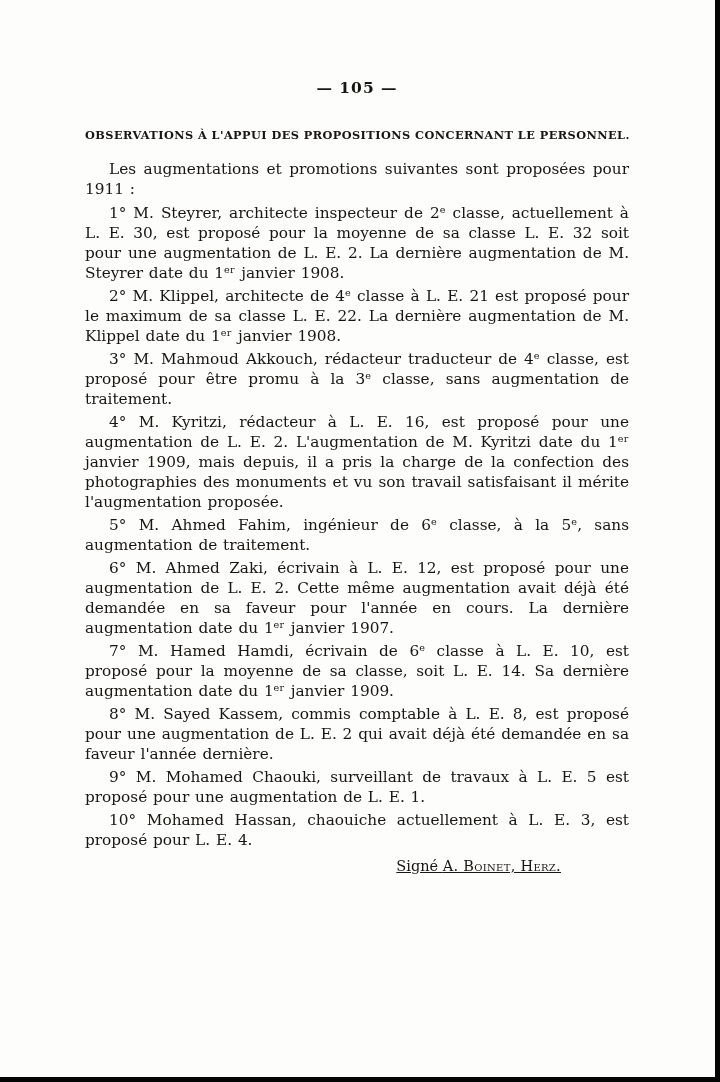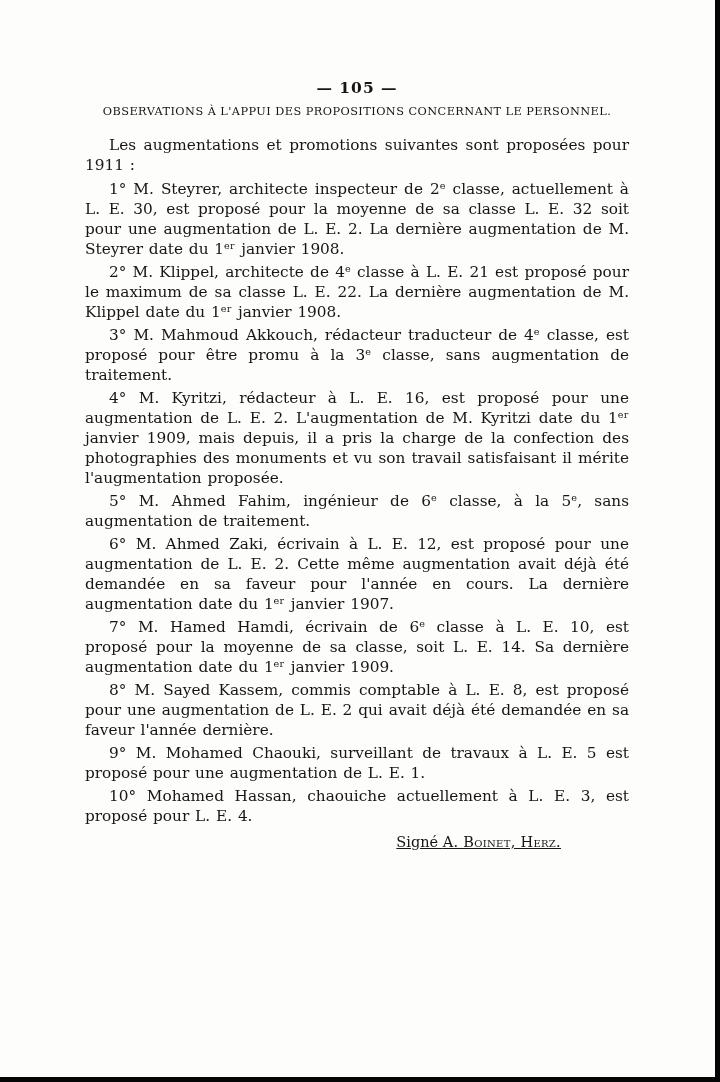--- a/index.html
+++ b/index.html
@@ -21,25 +21,25 @@
   }
   .content {
     box-sizing: border-box;
     padding: 78px 86px 0 85px;
   }
   .page-number {
     text-align: center;
     font-weight: bold;
     font-size: 15.5px;
     letter-spacing: 1px;
-    margin-bottom: 8px;
+    margin-bottom: 31px;
   }
   .heading {
     text-align: center;
-    font-weight: normal;
+    font-weight: bold;
     font-size: 11.3px;
     letter-spacing: 0.45px;
     margin-bottom: 17px;
     white-space: nowrap;
   }
   p.para {
     margin: 0 0 3px 0;
     font-size: 15.3px;
     line-height: 20px;
     text-align: justify;

